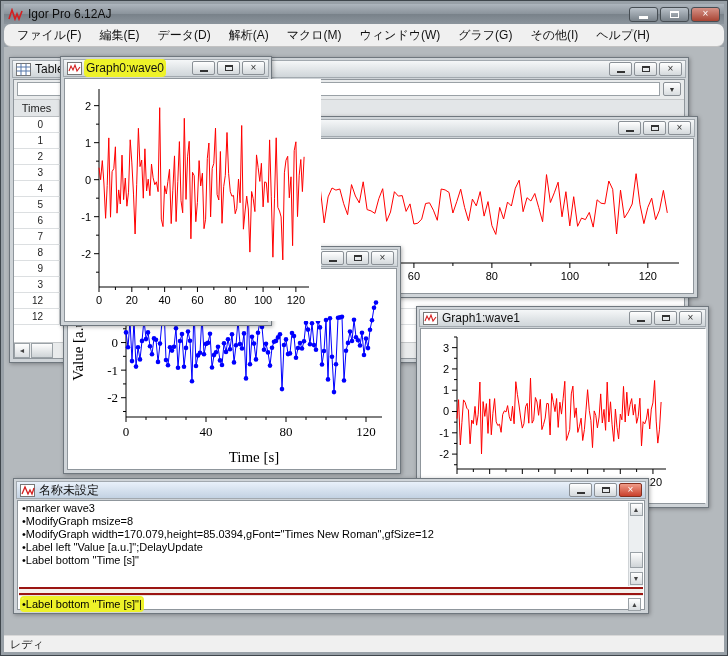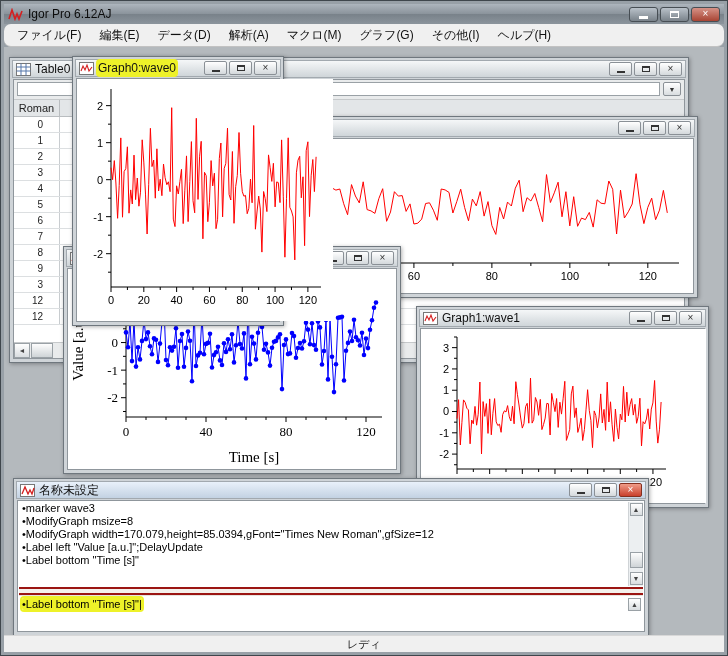--- a/index.html
+++ b/index.html
@@ -19,21 +19,21 @@
   .g-min{display:inline-block;width:9px;height:3px;background:currentColor;margin-top:6px;}
   .g-max{display:inline-block;width:9px;height:7px;border:1px solid currentColor;border-top-width:2px;}
 
   #menubar{height:23px;background:#f0f0f0;border-bottom:1px solid #c2c2c2;display:flex;align-items:stretch;
     font-size:12px;color:#111;padding-left:4px;border-radius:7px;}
   .menu-item{display:flex;align-items:center;padding:0 9px;}
 
   #mdi{position:absolute;left:3px;right:3px;top:46px;bottom:20px;background:#b4b9bd;overflow:hidden;}
 
   #status{position:absolute;left:3px;right:3px;bottom:3px;height:17px;background:#f0f0f0;
-    border-top:1px solid #d8d8d8;font-size:11px;color:#222;display:flex;align-items:center;padding:0 6px;justify-content:center;}
+    border-top:1px solid #d8d8d8;font-size:11px;color:#222;display:flex;align-items:center;padding:0 6px;}
 
   
   .win{position:absolute;background:#cfd4d8;border:1px solid #6f777e;padding:2px;
     box-shadow:1px 1px 4px rgba(0,0,0,.3);}
   .tbar{height:18px;display:flex;align-items:center;gap:4px;padding:0 3px;
     background:linear-gradient(#f5f7f8,#cfd5d9);border:1px solid #a2a9af;font-size:12px;color:#111;}
   .win.active .tbar{background:linear-gradient(#e9f1fa,#c3d2e2);}
   .tbtns{margin-left:auto;display:flex;gap:2px;}
   .tbtn{width:23px;height:14px;border:1px solid #8a9096;border-radius:2px;color:#333;
     background:linear-gradient(#ffffff,#d4d9dc);display:flex;align-items:center;justify-content:center;
@@ -98,20 +98,21 @@
       <span class="mbtn close">×</span>
     </span>
   </div>
 
   <div id="menubar">
       <div class="menu-item">ファイル(F)</div>
       <div class="menu-item">編集(E)</div>
       <div class="menu-item">データ(D)</div>
       <div class="menu-item">解析(A)</div>
       <div class="menu-item">マクロ(M)</div>
+      <div class="menu-item">ウィンドウ(W)</div>
       <div class="menu-item">グラフ(G)</div>
       <div class="menu-item">その他(I)</div>
       <div class="menu-item">ヘルプ(H)</div>
     </div>
 
   <div id="mdi">
 
     <div class="win" style="left:5px;top:10px;width:680px;height:306px;z-index:1">
       <div class="tbar">
         <span class="icon">
@@ -133,21 +134,21 @@
             </span>
           <span class="tbtn">×</span>
         </span>
       </div>
       <div class="wbody">
         <div id="tw-toolbar">
           <div id="tw-input"></div>
           <div id="tw-drop">▼</div>
         </div>
         <div id="tw-colhdr">
-          <div class="hdr-cell">Roman</div>
+          <div class="hdr-cell">Times</div>
         </div>
         <div id="tw-grid">
             <div class="t-row">
               <div class="rownum">0</div>
             </div>
             <div class="t-row">
               <div class="rownum">1</div>
             </div>
             <div class="t-row">
               <div class="rownum">2</div>
@@ -449,21 +450,21 @@
                 <text x="50" y="78.1" text-anchor="end">0</text>
                 <text x="50" y="105.7" text-anchor="end">-1</text>
                 <text x="50" y="133.2" text-anchor="end">-2</text>
                 <text x="186" y="193" text-anchor="middle" font-size="15">Time [s]</text>
                 <text transform="translate(15,77) rotate(-90)" text-anchor="middle" font-size="15">Value [a.u.]</text>
               </g>
             </svg></div>
       </div>
     </div>
 
-    <div class="win" style="left:68px;top:9px;width:212px;height:270px;z-index:4">
+    <div class="win" style="left:56px;top:9px;width:212px;height:270px;z-index:4">
       <div class="tbar">
         <span class="icon">
           <svg width="15" height="13" viewBox="0 0 15 13">
               <rect x="0.5" y="0.5" width="14" height="12" fill="#fff" stroke="#777"></rect>
               <polyline points="2,9 4,4 6,8 8,3 10,9 13,5" fill="none" stroke="#d42020" stroke-width="1.1"></polyline>
             </svg>
         </span>
         <span class="hl">Graph0:wave0</span>
         <span class="tbtns">
           <span class="tbtn">
@@ -589,21 +590,21 @@
                 <text x="28" y="43.8" text-anchor="end">2</text>
                 <text x="28" y="65.1" text-anchor="end">1</text>
                 <text x="28" y="86.4" text-anchor="end">0</text>
                 <text x="28" y="107.7" text-anchor="end">-1</text>
                 <text x="28" y="128.9" text-anchor="end">-2</text>
               </g>
             </svg></div>
       </div>
     </div>
 
-    <div class="win active" style="left:9px;top:431px;width:636px;height:158px;z-index:6">
+    <div class="win active" style="left:9px;top:431px;width:636px;height:136px;z-index:6">
       <div class="tbar">
         <span class="icon">
           <svg width="15" height="13" viewBox="0 0 15 13">
               <rect x="0.5" y="0.5" width="14" height="12" fill="#fff" stroke="#777"></rect>
               <polyline points="2,10 5,3 8,10 10,6 12,10 14,4" fill="none" stroke="#d42020" stroke-width="1.3"></polyline>
             </svg>
         </span>
         <span>名称未設定</span>
         <span class="tbtns">
           <span class="tbtn">

